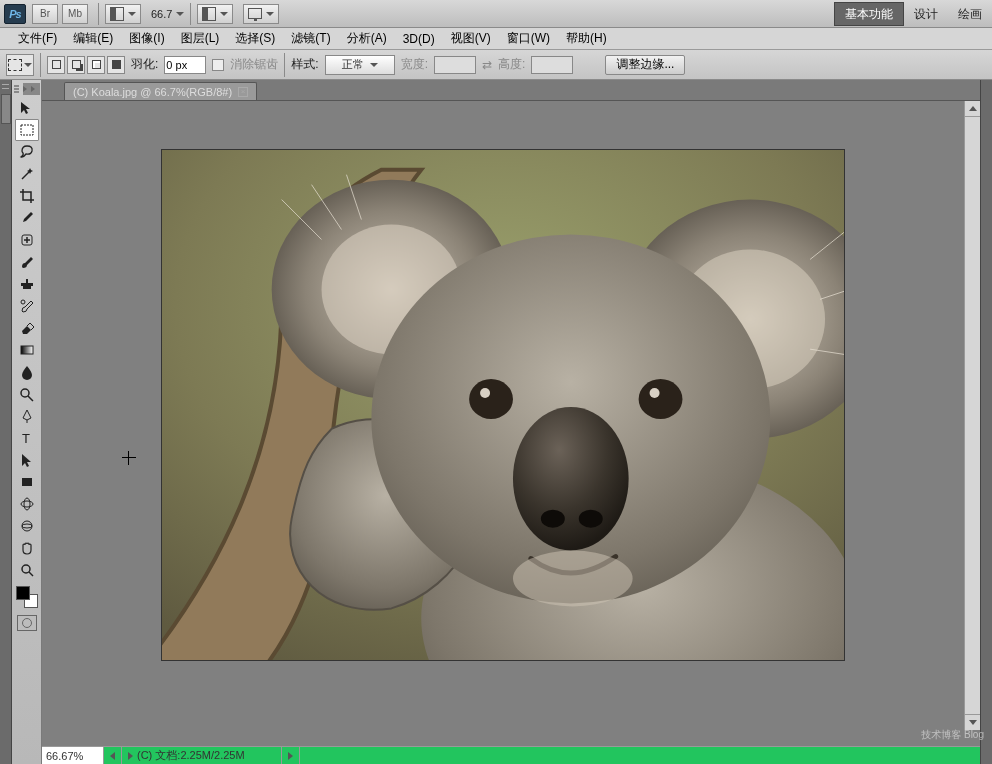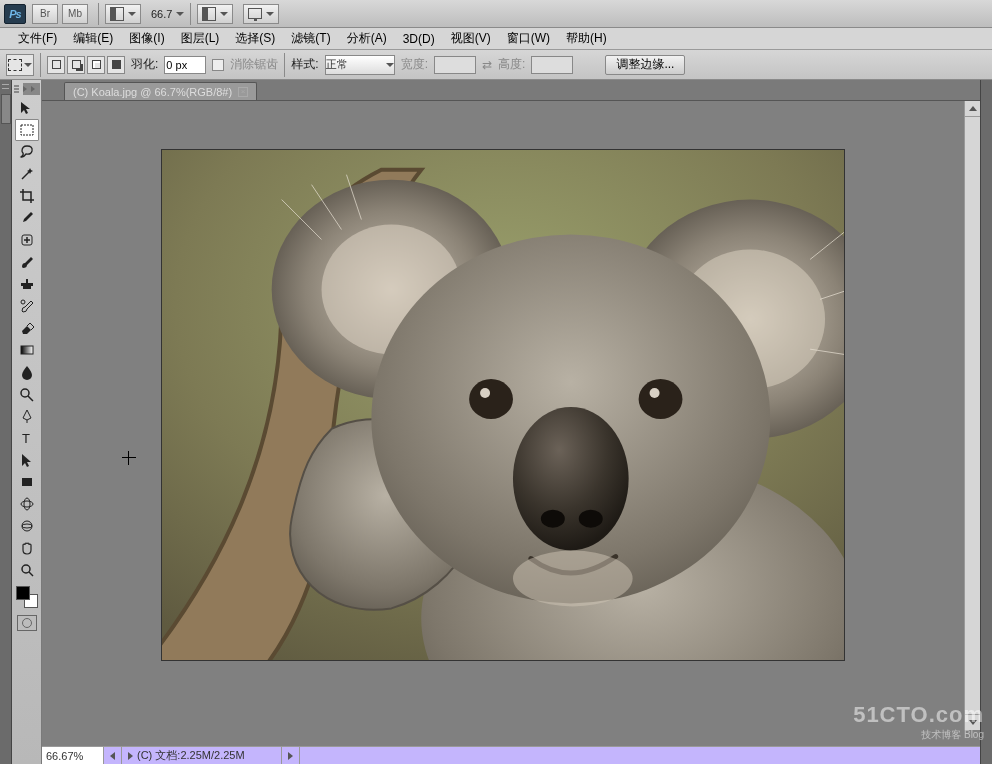--- a/index.html
+++ b/index.html
@@ -30,21 +30,21 @@
   .optionsbar {height:30px; background:linear-gradient(#d6d6d6,#c4c4c4); border-bottom:1px solid #8a8a8a; display:flex; align-items:center; padding:0 6px; gap:6px;}
   .opt-currtool{ width:28px; height:22px; border:1px solid #888; background:#e5e5e5; display:flex;align-items:center;justify-content:center;}
   .marquee-icon{width:14px;height:12px;border:1px dashed #333;}
   .opt-sep{width:1px;height:24px;background:#8a8a8a;}
   .bool-btns{display:flex;gap:2px;}
   .bool-btn{width:18px;height:18px;border:1px solid #888; background:#e5e5e5;display:flex;align-items:center;justify-content:center;}
   .mini-box{width:9px;height:9px;border:1px solid #444;}
   .opt-label{font-size:12px;color:#222;}
   .opt-input{width:42px;height:18px;border:1px solid #888;background:#fff;font-size:11px;padding:0 1px;outline:none;}
   .opt-check{width:12px;height:12px;border:1px solid #888;background:#eee;}
-  .opt-select{height:20px;width:70px;border:1px solid #888;background:linear-gradient(#fff,#ddd);display:flex;align-items:center;justify-content:space-between;padding:0 0;font-size:11px;}
+  .opt-select{height:20px;width:70px;border:1px solid #888;background:linear-gradient(#fff,#ddd);display:flex;align-items:center;justify-content:space-between;padding:0 16px;font-size:11px;}
   .swap-icon{color:#888;font-size:12px;}
   .refine-btn{height:20px;padding:0 10px;border:1px solid #888;background:linear-gradient(#f2f2f2,#ccc);font-size:12px;border-radius:2px;}
 
   
   .main { display:flex; height: calc(764px - 28px - 22px - 30px); }
 
   
   .dock-left{ width:12px;background:#6b6b6b;border-right:1px solid #444; position:relative;}
   .dock-left::before{content:'';position:absolute;top:4px;left:2px;right:2px;height:3px;border-top:1px solid #aaa;border-bottom:1px solid #aaa;}
   .dock-knob{position:absolute;top:14px;left:1px;width:10px;height:30px;background:#888;border:1px solid #555;}
@@ -79,21 +79,21 @@
 
   .canvas-wrapper{position:absolute;left:0;right:16px;top:0;bottom:0;display:flex;align-items:flex-start;justify-content:center;padding-top:48px;}
   .image-placeholder{width:684px;height:512px;background:#8a7b63;border:1px solid #333;position:relative;overflow:hidden;}
 
   
   .crosshair{position:absolute;left:80px;top:350px;width:14px;height:14px;}
   .crosshair::before{content:'';position:absolute;left:6px;top:0;width:1px;height:14px;background:#000;}
   .crosshair::after{content:'';position:absolute;top:6px;left:0;height:1px;width:14px;background:#000;}
 
   
-  .statusbar{height:18px;background:#c4b5fd;border-top:1px solid #999;display:flex;align-items:center;font-size:11px;}
+  .statusbar{height:18px;background:#22c55e;border-top:1px solid #999;display:flex;align-items:center;font-size:11px;}
   .status-zoom{width:62px;border-right:1px solid #999;padding:0 4px;background:#fff;height:100%;display:flex;align-items:center;}
   .status-seg{padding:0 6px;border-right:1px solid #999;height:100%;display:flex;align-items:center;gap:4px;}
   .tri-right{border-left:5px solid #555;border-top:4px solid transparent;border-bottom:4px solid transparent;}
   .tri-left{border-right:5px solid #555;border-top:4px solid transparent;border-bottom:4px solid transparent;}
 
   
   .right-edge{width:12px;background:#6b6b6b;border-left:1px solid #444;}
 
   
   .watermark{position:absolute;right:8px;bottom:22px;color:rgba(255,255,255,0.5);text-align:right;font-family:Arial;pointer-events:none;}
@@ -126,20 +126,27 @@
   <div class="top-btn">
       <span class="layout-icon"></span>
       <span class="dropdown-arrow"></span>
     </div>
   <div style="width:6px"></div>
   <div class="top-btn">
       <span class="screen-icon"></span>
       <span class="dropdown-arrow"></span>
     </div>
 
+  <div class="topbar-right">
+    <div class="workspace-btn active">
+        <span>基本功能</span>
+      </div>
+    <div class="workspace-link"><span>设计</span></div>
+    <div class="workspace-link"><span>绘画</span></div>
+  </div>
 </div>
 
 <div class="menubar">
   <div class="menu-item">文件(F)</div>
   <div class="menu-item">编辑(E)</div>
   <div class="menu-item">图像(I)</div>
   <div class="menu-item">图层(L)</div>
   <div class="menu-item">选择(S)</div>
   <div class="menu-item">滤镜(T)</div>
   <div class="menu-item">分析(A)</div>
@@ -428,15 +435,14 @@
       <div class="status-seg">
           <div class="tri-right"></div>
         </div>
     </div>
   </div>
 
   <div class="right-edge"></div>
 </div>
 
 <div class="watermark">
-  <div class="big">51CTO.com</div>
   <div class="small">技术博客   Blog</div>
 </div>
 
 </body></html>

